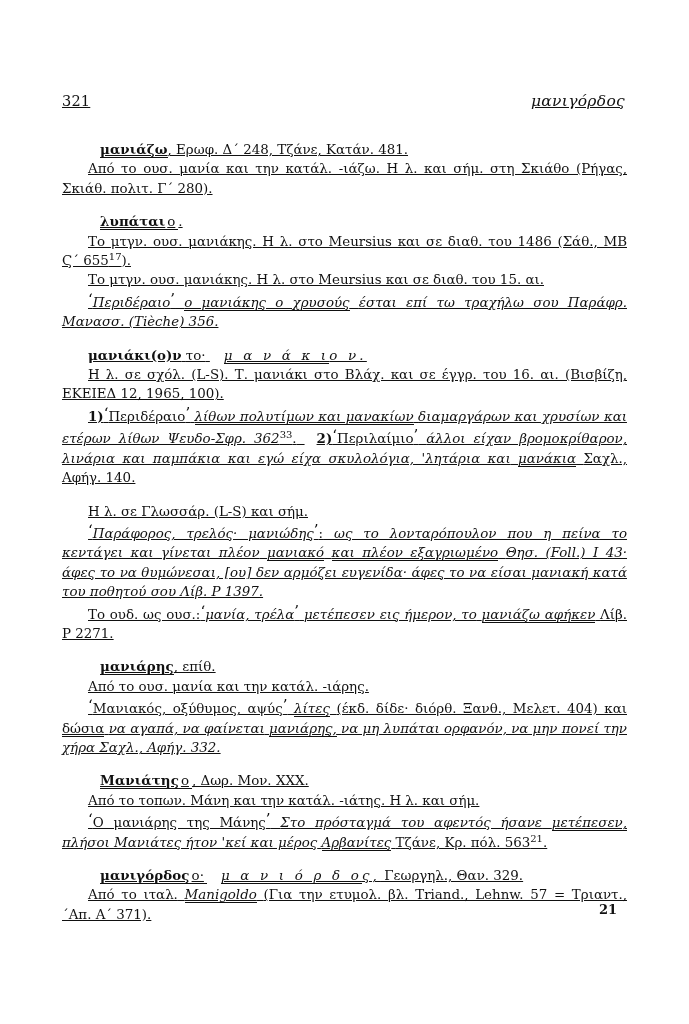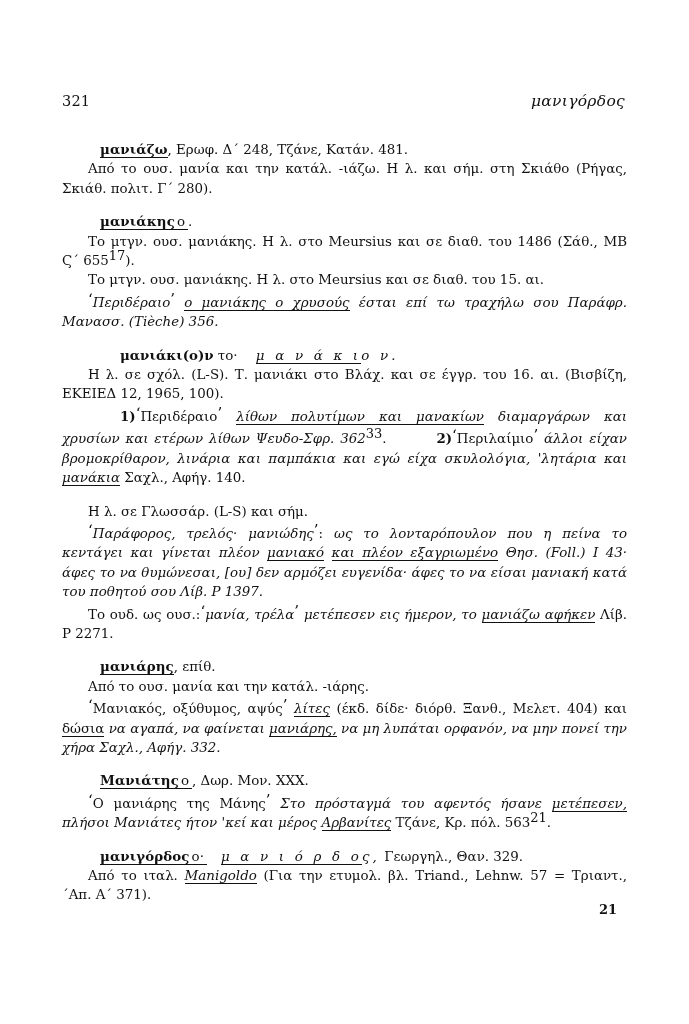--- a/index.html
+++ b/index.html
@@ -16,20 +16,21 @@
     overflow: hidden;
   }
 
   .page {
     position: absolute;
     left: 0; top: 0;
     width: 689px;
     height: 1024px;
     box-sizing: border-box;
     padding: 92px 62px 0 62px;
+    text-decoration: underline;
   }
 
   
   .runhead {
     display: flex;
     align-items: baseline;
     justify-content: space-between;
     height: 22px;
     margin-bottom: 26px;
   }
@@ -95,28 +96,28 @@
     letter-spacing: 3.2px;
     padding-left: 14px;
     margin-top: 8px;
   }
   .spaced .ul {
     border-bottom: 1.2px solid #111;
   }
 
   
   i, .it { font-style: italic; }
-  b, .bd { font-weight: bold; margin-left: 32px; }
+  b, .bd { font-weight: bold; }
   
   .uw {
     border-bottom: 1.1px solid #111;
   }
 
   sup {
-    font-size: 13px;
+    font-size: 10px;
     line-height: 0;
     vertical-align: 4.6px;
   }
 
   
   .qm {
     font-size: 15px;
     vertical-align: 3px;
     padding-right: 0px;
   }
@@ -151,21 +152,21 @@
       <p class="hw-line">
         <span class="hw">μανιάζω</span><span>,  Ερωφ. Δ΄ 248, Τζάνε, Κατάν. 481.</span>
       </p>
       <p class="para">
         <span>Από το ουσ. μανία και την κατάλ. -ιάζω. Η λ. και σήμ. στη Σκιάθο (Ρήγας, Σκιάθ. πολιτ. Γ΄ 280).</span>
       </p>
     </div>
 
     <div class="entry">
       <p class="hw-line">
-        <span class="hw">μανιάκης</span><span class="hw-tail">ο</span><span>.</span>
+        <span class="hw">λυπάται</span><span class="hw-tail">ο</span><span>.</span>
       </p>
       <p class="para">
         <span>Το μτγν. ουσ. μανιάκης. Η λ. στο Meursius και σε διαθ. του 1486 (Σάθ., ΜΒ Ϛ΄ 655</span><sup>17</sup><span>).</span>
       </p>
       <p class="para">
         <span>Το μτγν. ουσ. μανιάκης. Η λ. στο Meursius και σε διαθ. του 15. αι.</span>
       </p>
       <p class="para">
         <span class="qm">‘</span><i>Περιδέραιο</i><span class="qclose">’</span>
         <i class="uw">ο μανιάκης ο χρυσούς</i>
@@ -229,20 +230,23 @@
         <i class="uw">μανιάρης,</i>
         <i>να μη λυπάται ορφανόν, να μην πονεί την χήρα Σαχλ., Αφήγ. 332.</i>
       </p>
     </div>
 
     <div class="entry">
       <p class="hw-line">
         <span class="hw">Μανιάτης</span><span class="hw-tail">ο</span><span>, Δωρ. Μον. ΧΧΧ.</span>
       </p>
       <p class="para">
+        <span>Από το τοπων. Μάνη και την κατάλ. -ιάτης. Η λ. και σήμ.</span>
+      </p>
+      <p class="para">
         <span class="qm">‘</span><span>Ο μανιάρης της Μάνης</span><span class="qclose">’</span>
         <i>Στο πρόσταγμά του αφεντός ήσανε</i>
         <i class="uw">μετέπεσεν,</i>
         <i>πλήσοι Μανιάτες ήτον 'κεί και μέρος</i>
         <i class="uw">Αρβανίτες</i>
         <span>Τζάνε, Κρ. πόλ. 563</span><sup>21</sup><span>.</span>
       </p>
     </div>
 
     <div class="entry">

